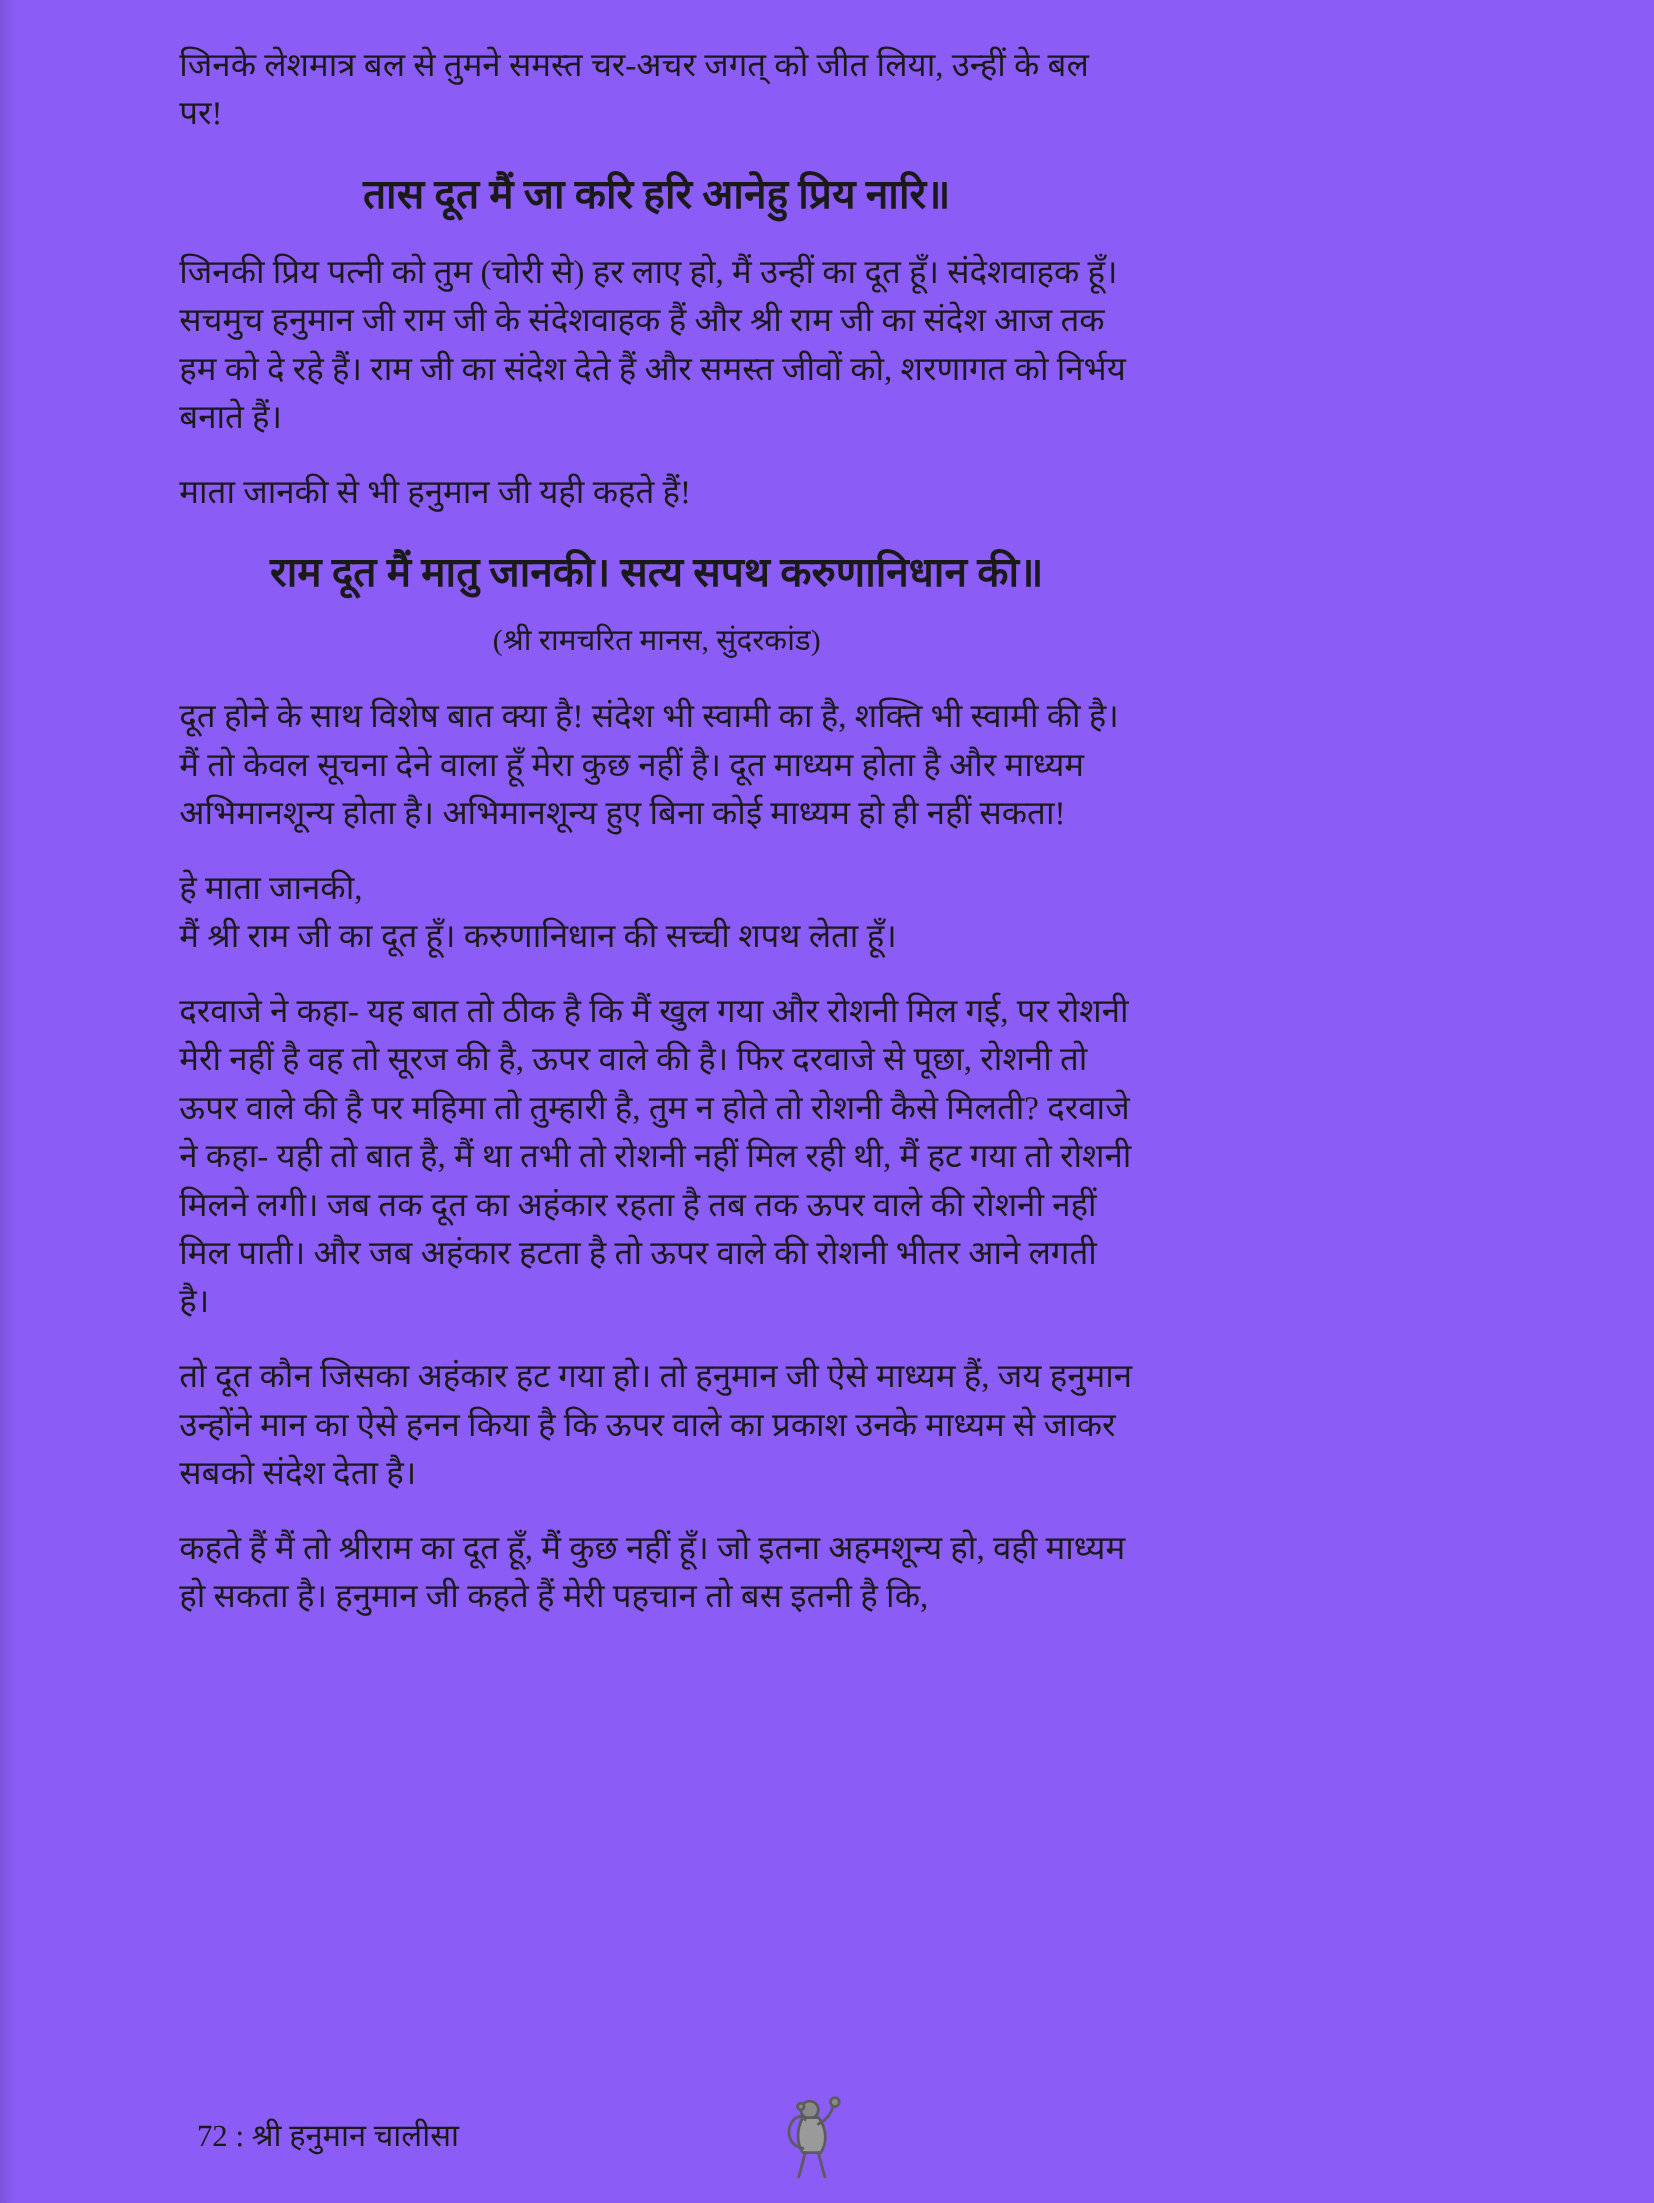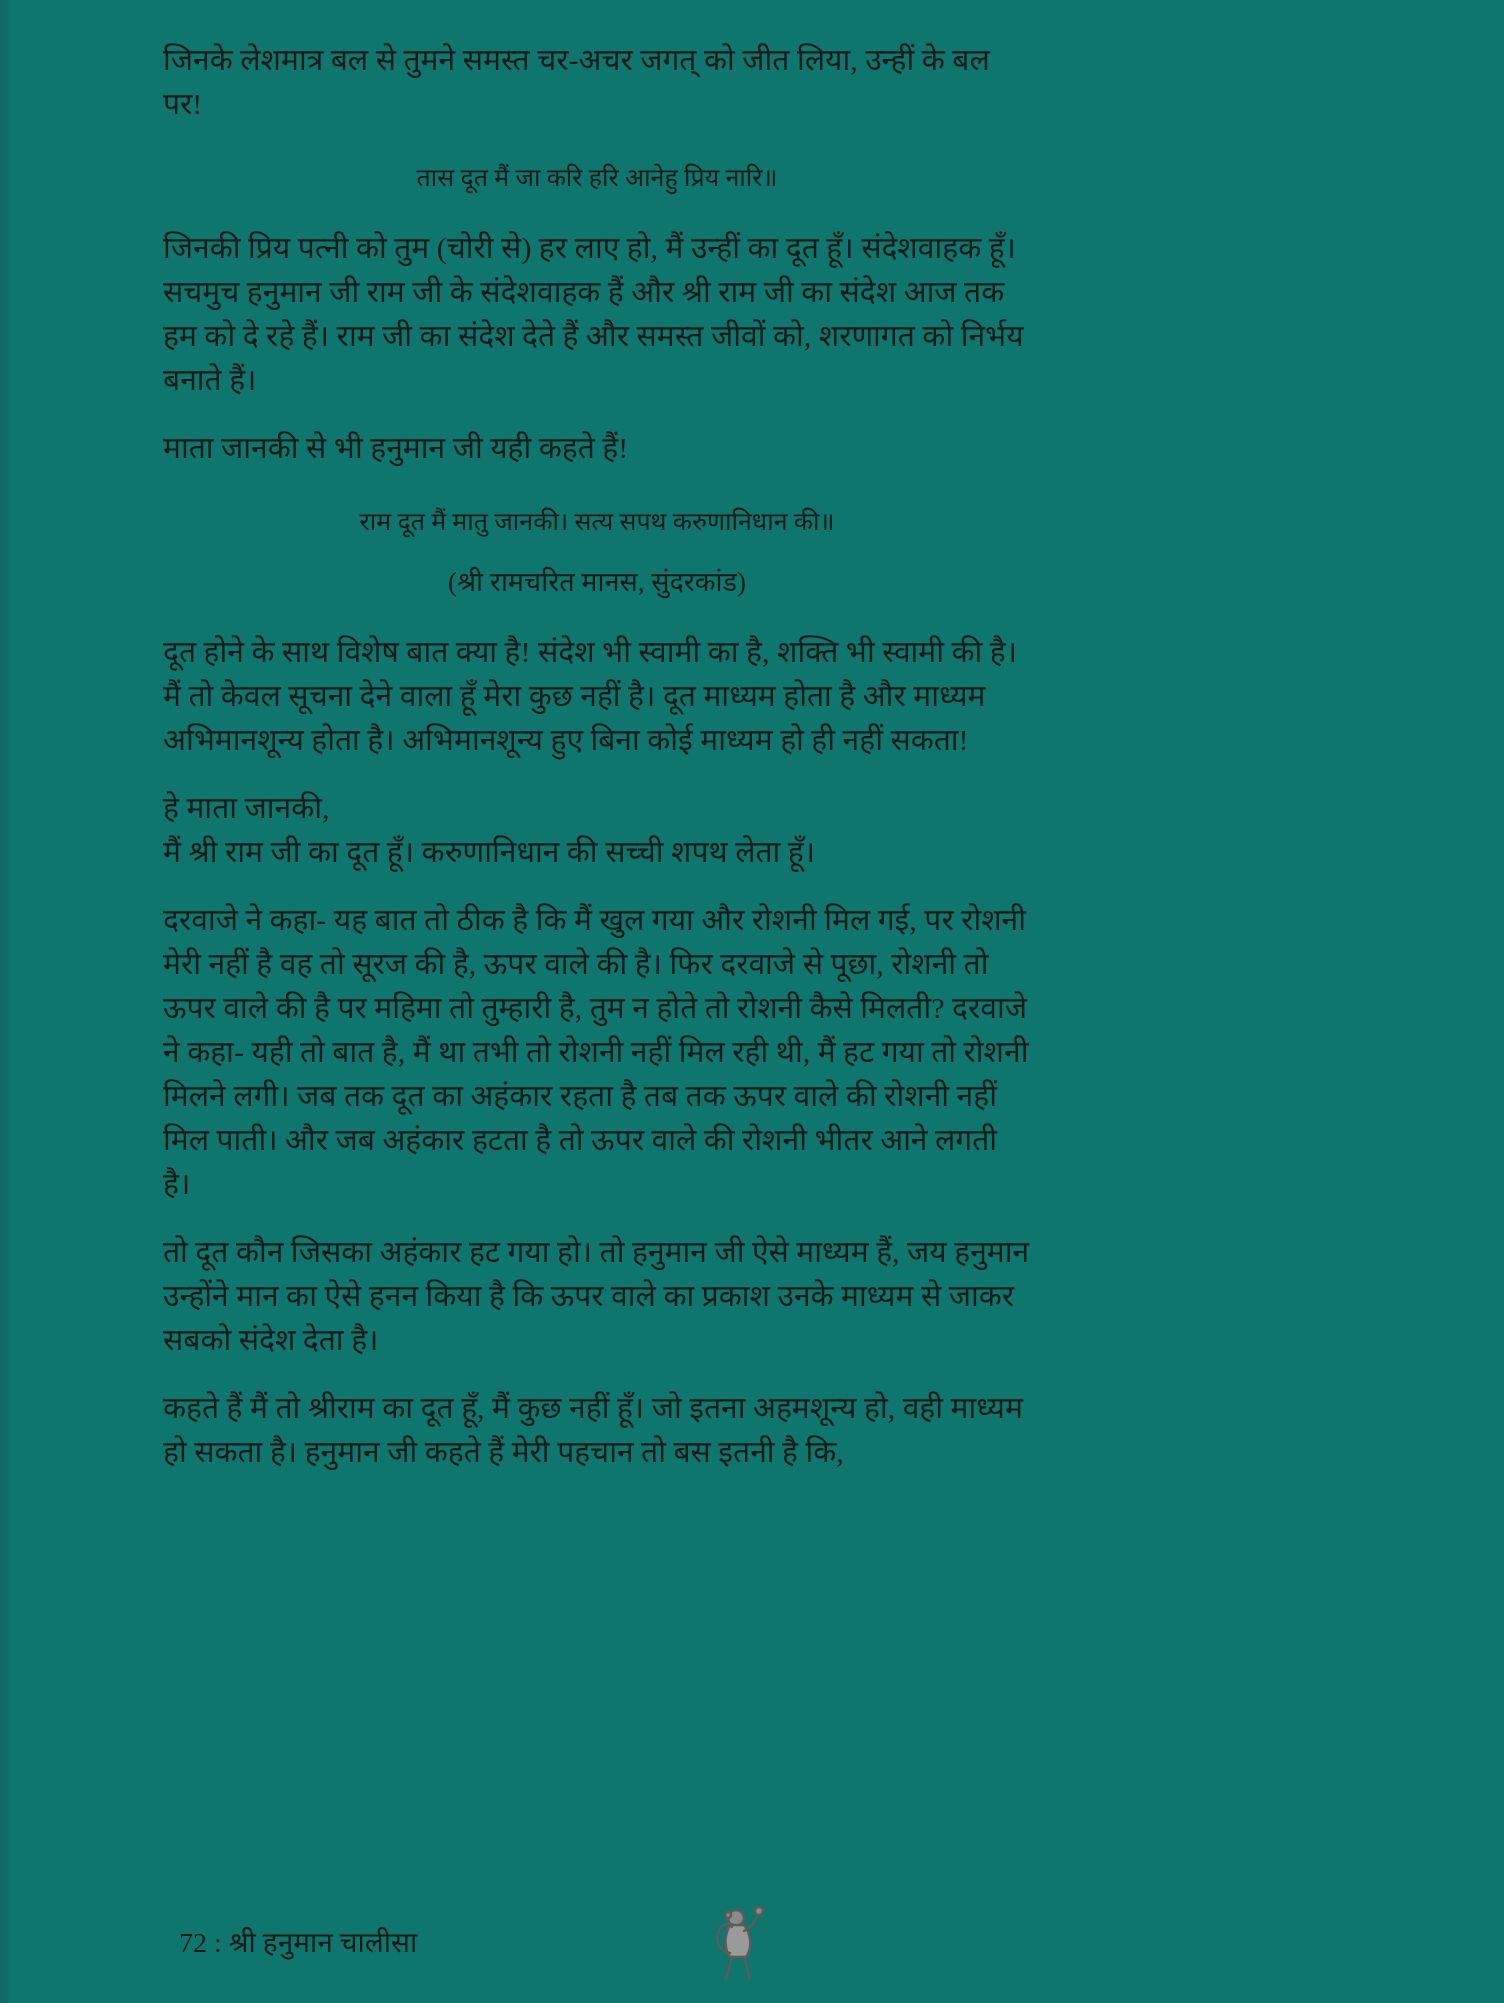--- a/index.html
+++ b/index.html
@@ -5,21 +5,21 @@
   html, body {
     margin: 0;
     padding: 0;
     background: #e8e8e8;
   }
   .page {
     position: relative;
     width: 1504px;
     height: 2003px;
     margin: 0 auto;
-    background: #0f766e;
+    background: #8b5cf6;
     font-family: "Liberation Serif", "DejaVu Serif", serif;
     color: #1a1a1a;
     overflow: hidden;
   }
   
   .page::before {
     content: "";
     position: absolute;
     left: 0; top: 0; bottom: 0;
     width: 14px;
@@ -33,23 +33,23 @@
     width: 868px;
   }
   .para {
     font-size: 30px;
     line-height: 44px;
     margin: 0 0 24px 0;
     white-space: pre-line;
     text-align: left;
   }
   .verse {
-    font-size: 25px;
+    font-size: 37px;
     line-height: 44px;
-    font-weight: normal;
+    font-weight: bold;
     text-align: center;
     margin: 30px 0 26px 0;
     white-space: pre-line;
   }
   .verse.tight {
     margin-bottom: 20px;
   }
   .attribution {
     font-size: 27px;
     line-height: 36px;

